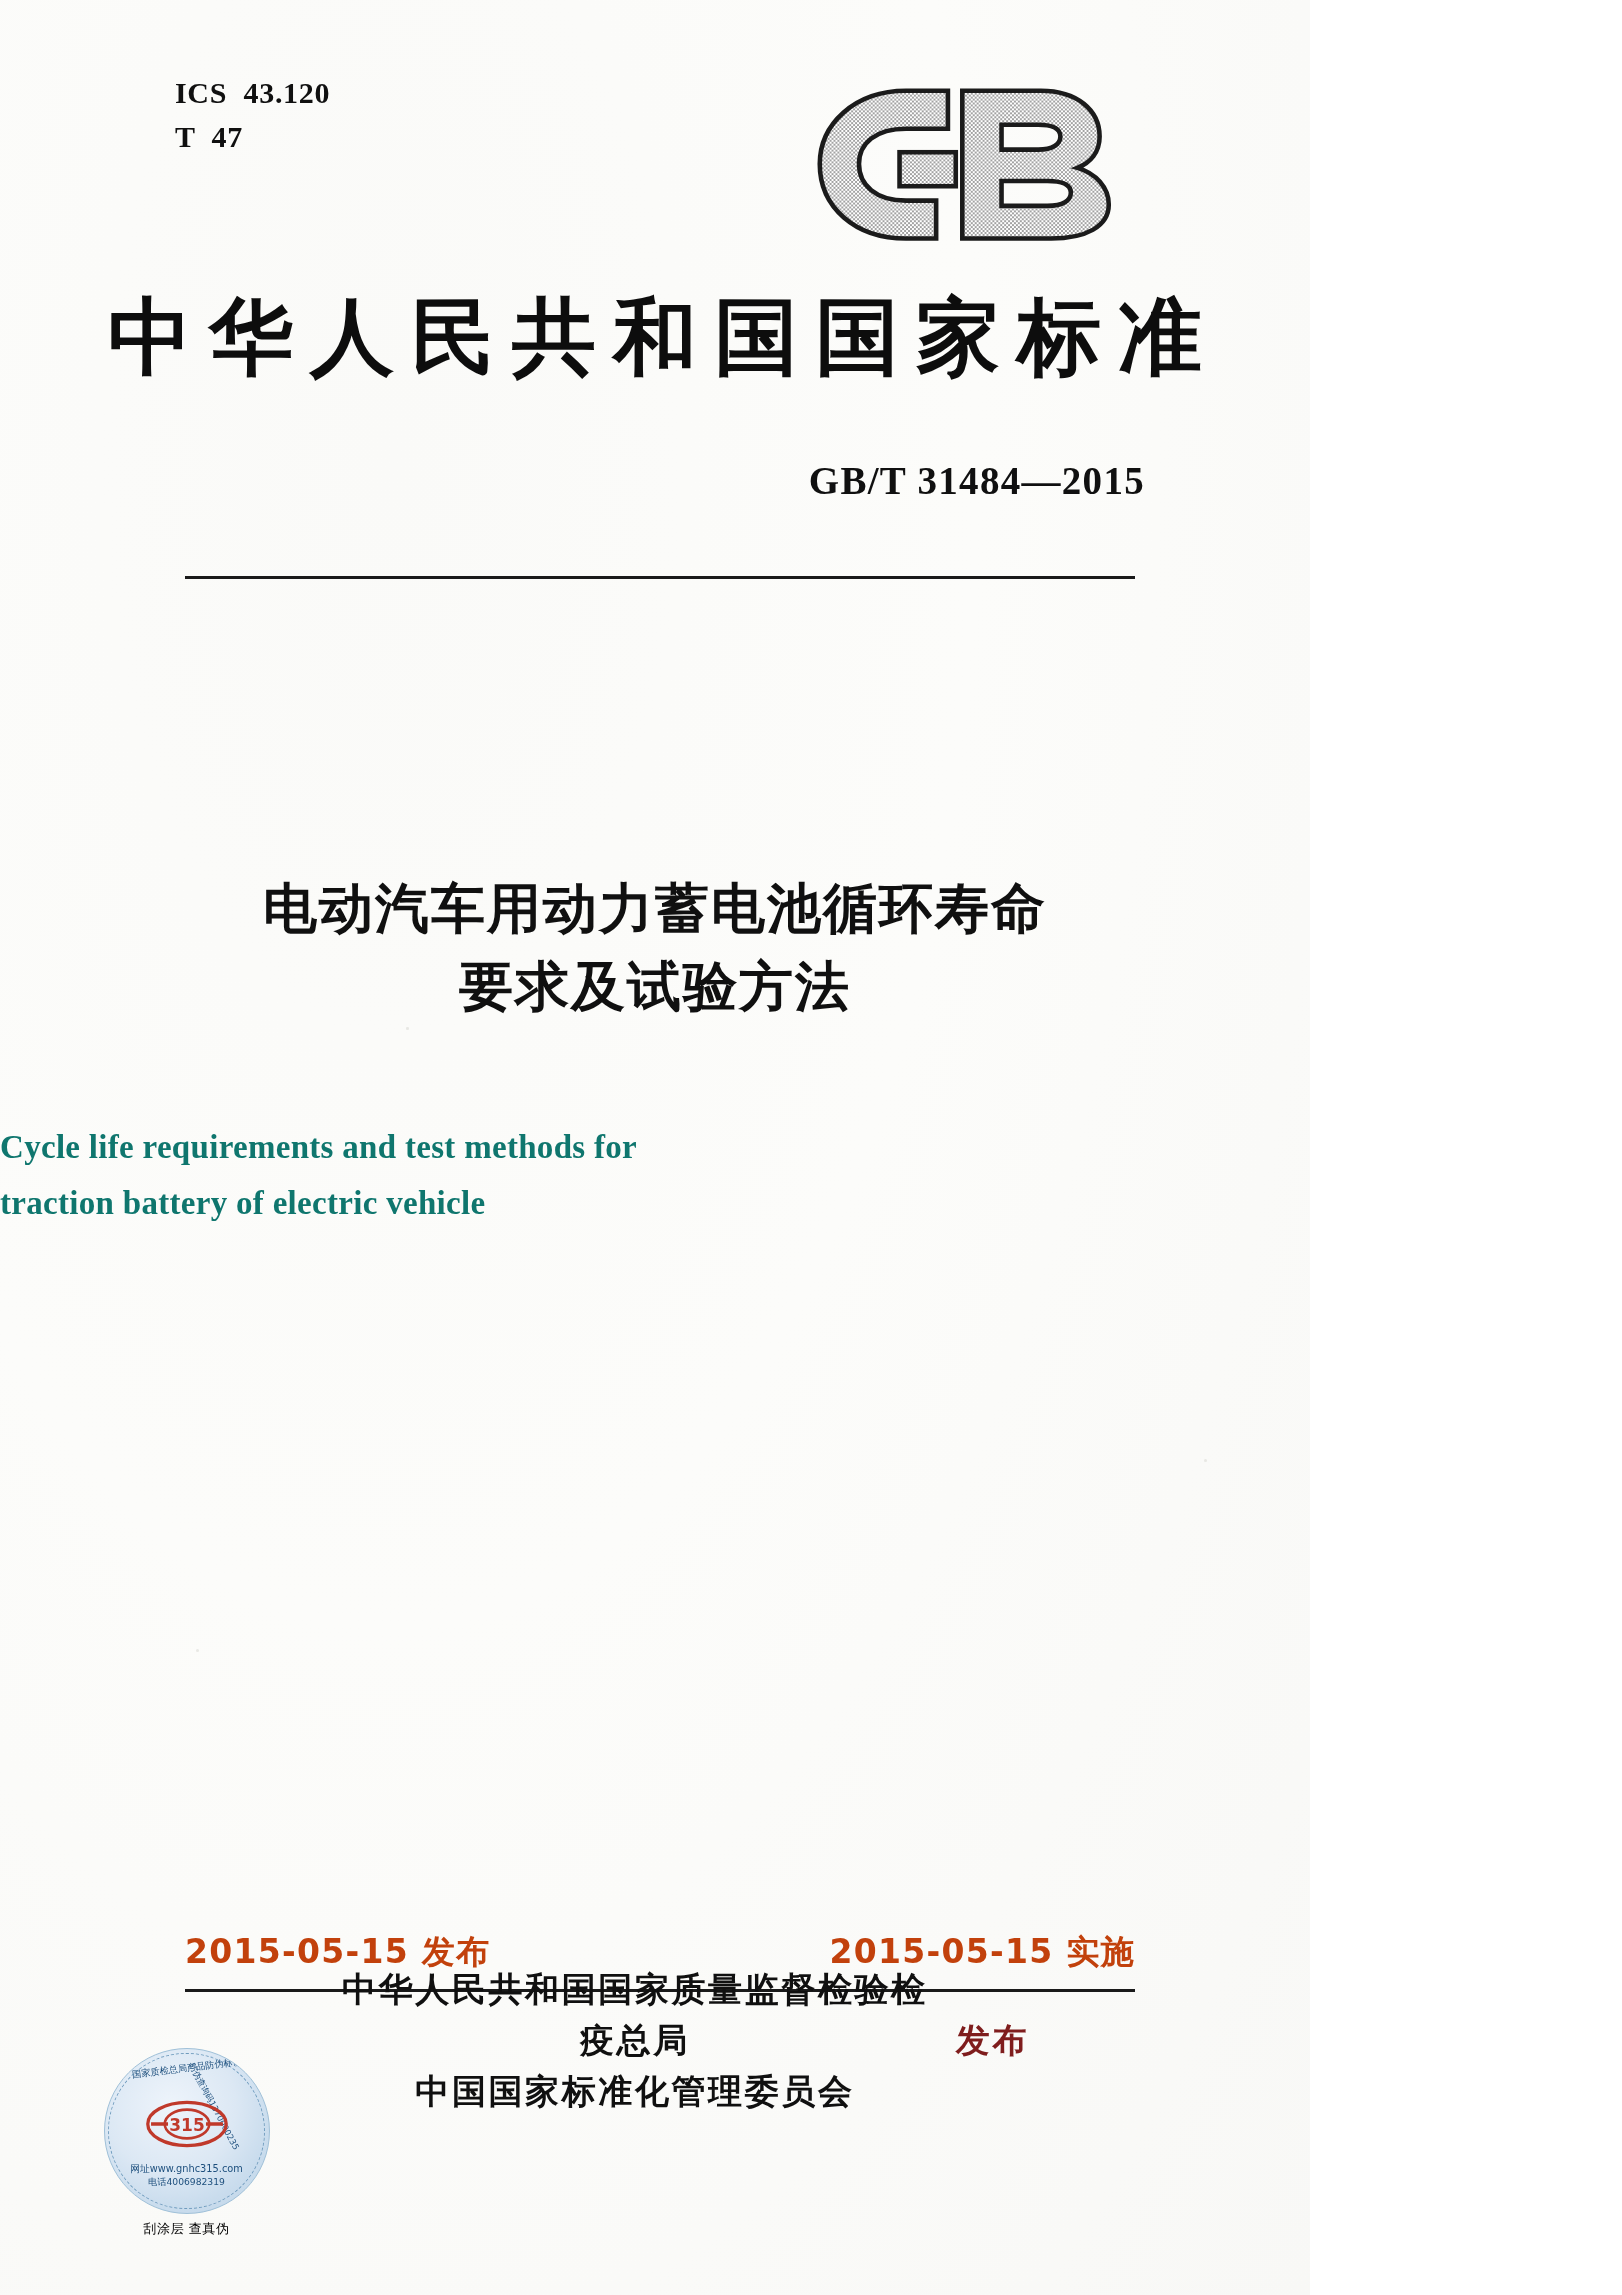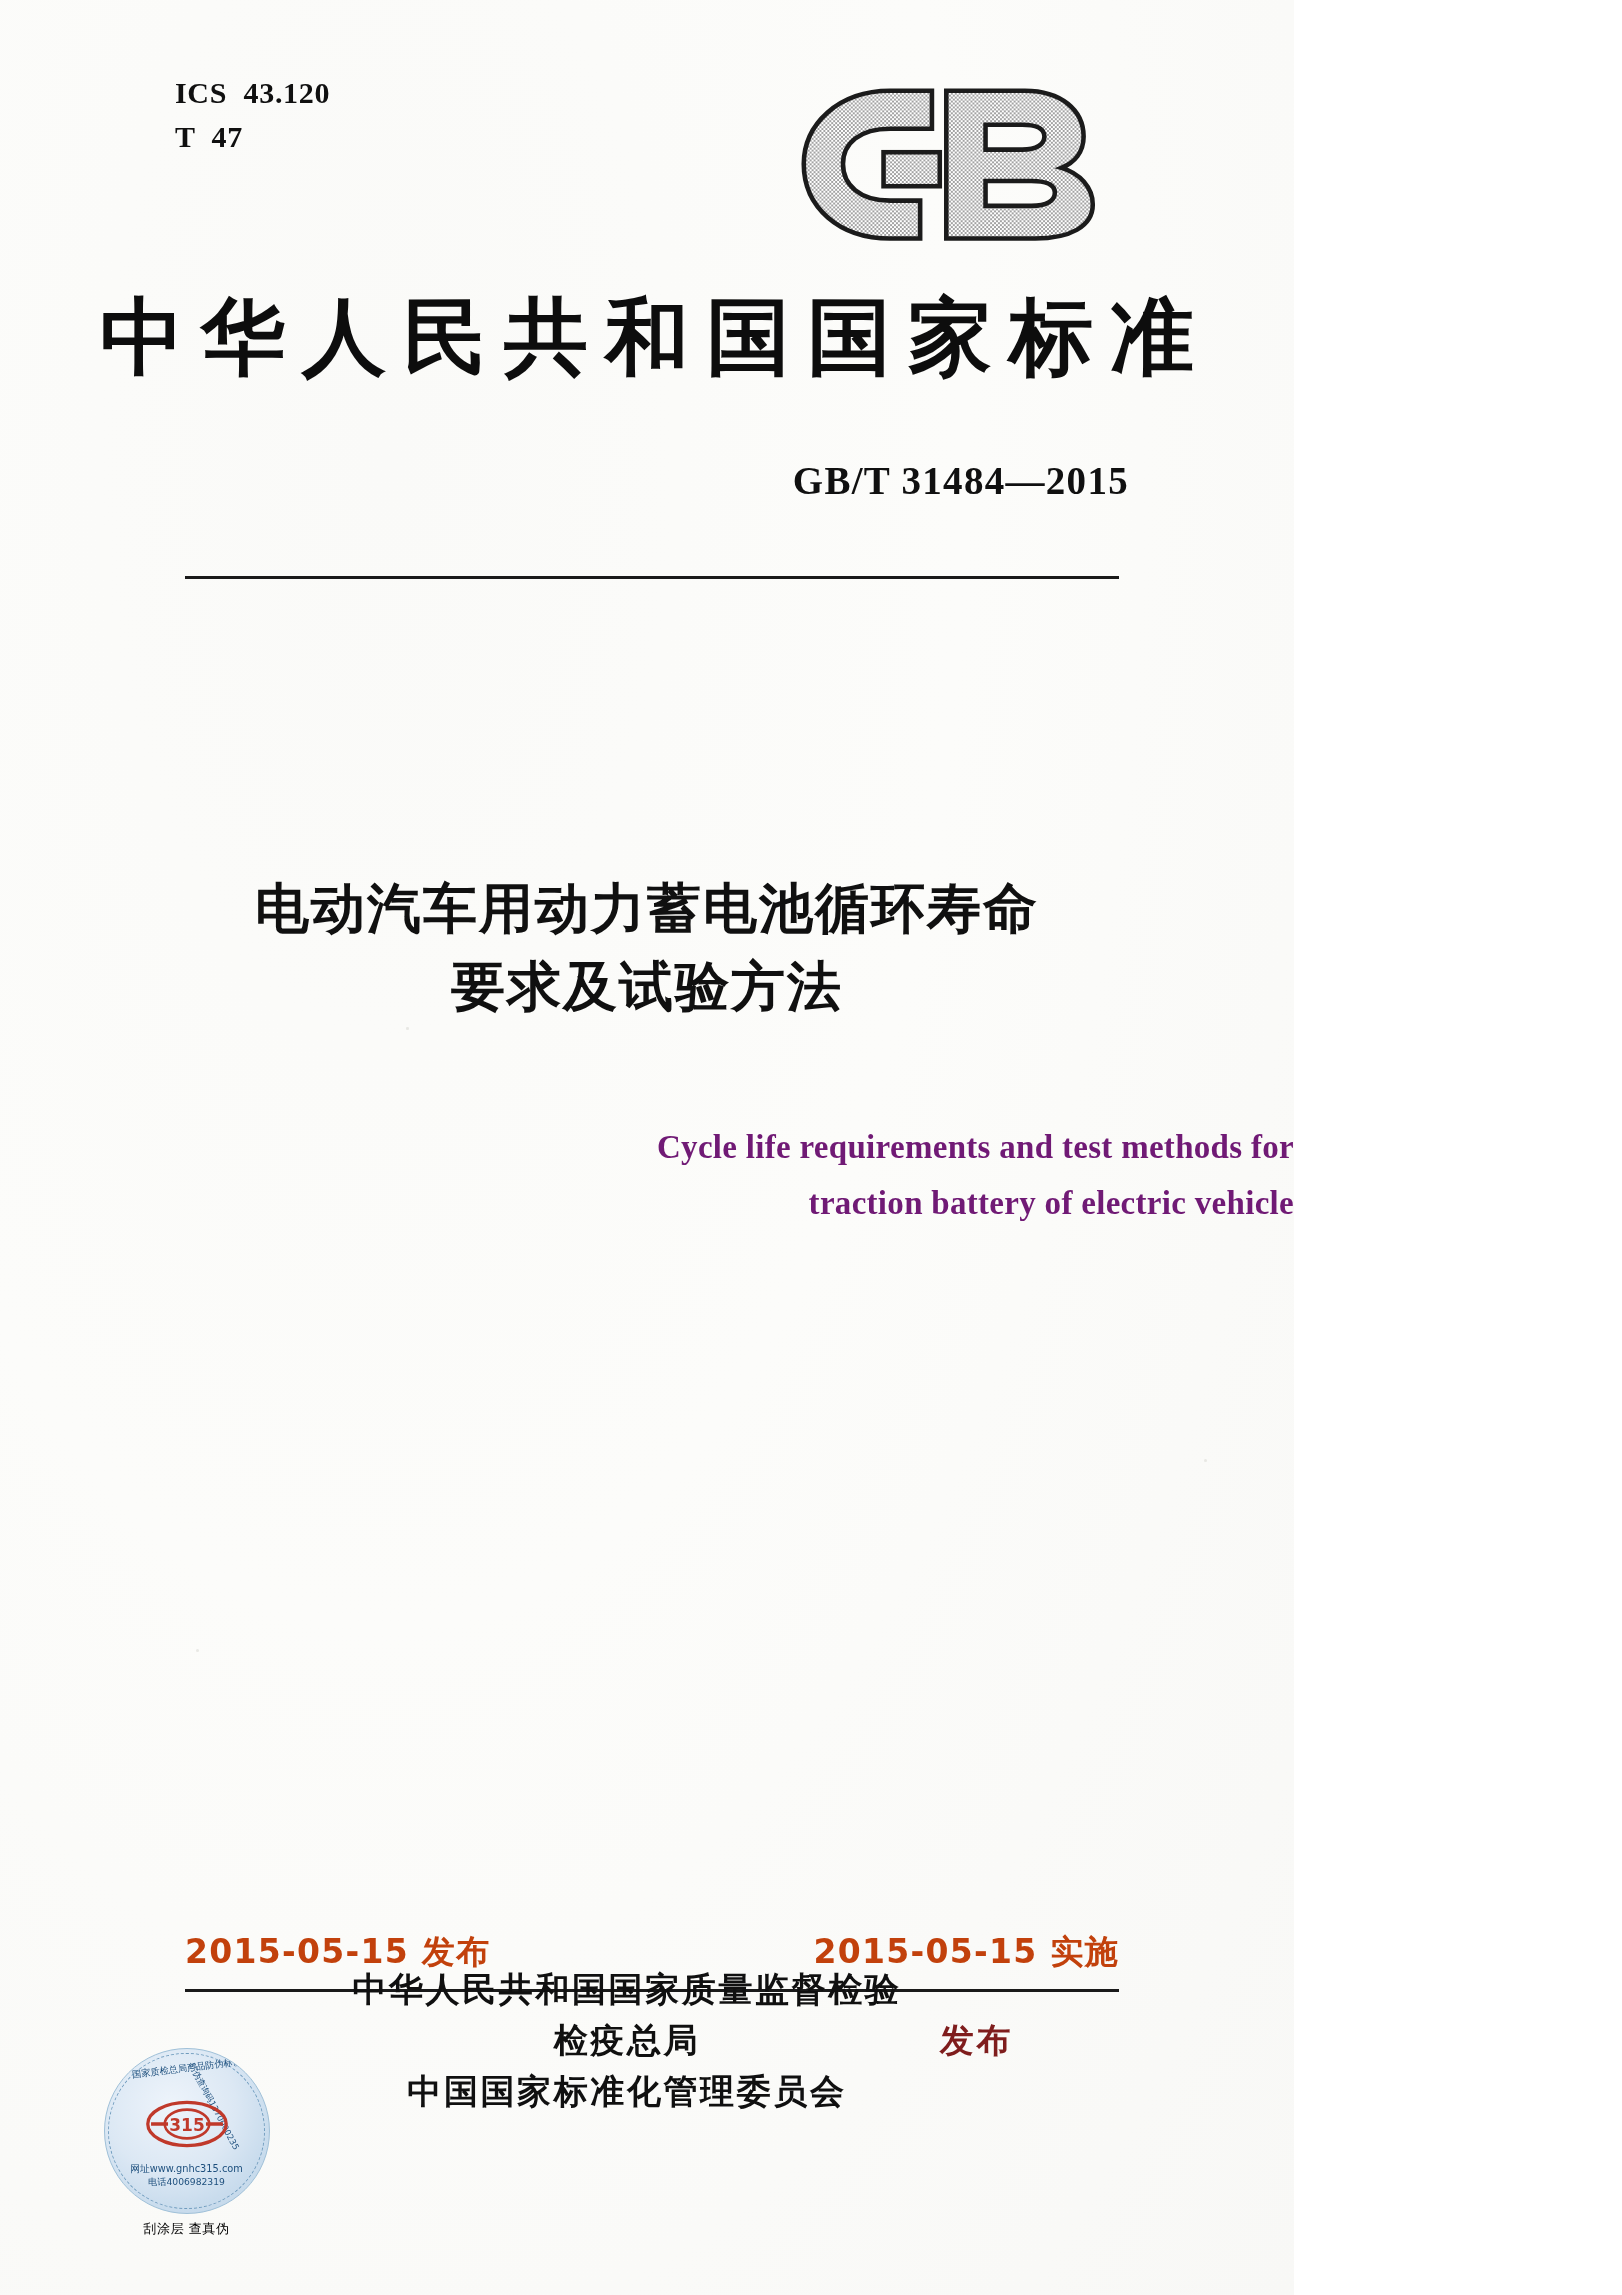--- a/index.html
+++ b/index.html
@@ -10,20 +10,21 @@
   body {
     font-family: "Liberation Serif", serif;
     color: #111;
   }
   .page {
     position: relative;
     width: 1294px;
     height: 2295px;
     background: #fefefe;
     overflow: hidden;
+    padding-left: 16px;
   }
   
   .paper-tint {
     position: absolute;
     inset: 0;
     background:
       radial-gradient(ellipse at 30% 20%, rgba(250,250,248,1) 0%, rgba(252,252,250,1) 45%, rgba(248,248,246,1) 100%);
     pointer-events: none;
   }
 
@@ -94,27 +95,27 @@
     line-height: 1.45;
     letter-spacing: 2px;
     color: #101010;
   }
 
   .doc-title-en {
     position: absolute;
     left: 0;
     right: 0;
     top: 1119px;
-    text-align: right;
+    text-align: left;
     font-family: "Liberation Serif", serif;
     font-weight: bold;
     font-size: 33px;
     line-height: 1.7;
     letter-spacing: 0.3px;
-    color: #701a75;
+    color: #0f766e;
   }
 
   .release-row {
     position: absolute;
     left: 185px;
     right: 175px;
     top: 1930px;
     display: flex;
     justify-content: space-between;
     font-family: "DejaVu Sans", sans-serif;

